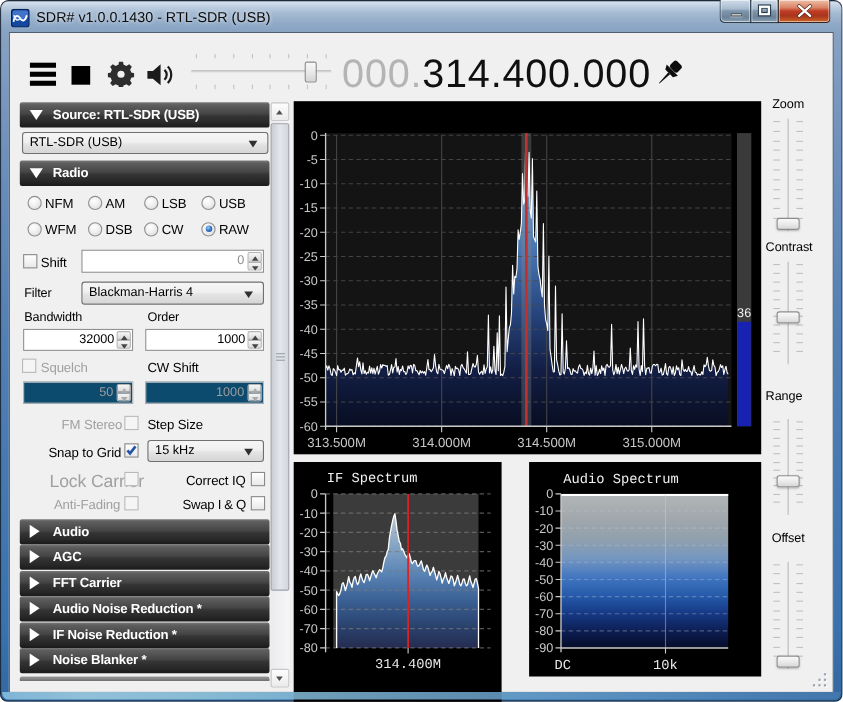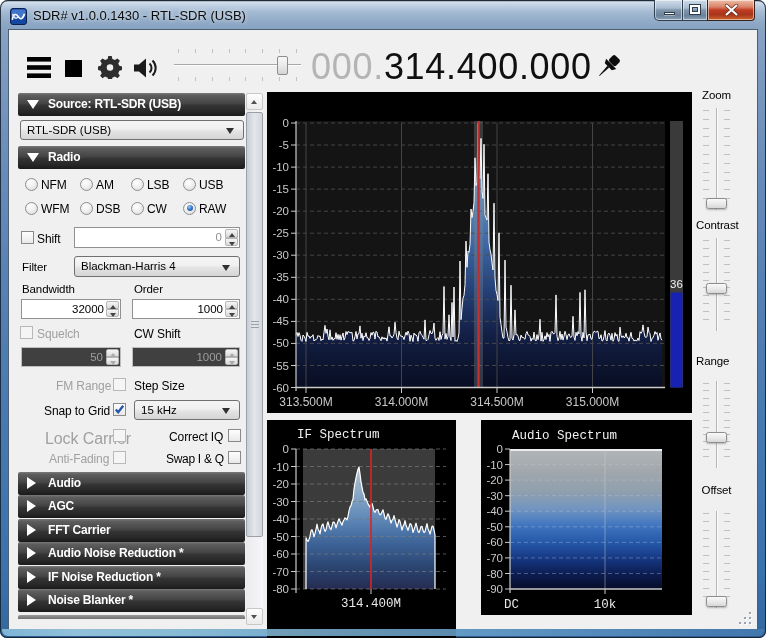--- a/index.html
+++ b/index.html
@@ -16,21 +16,21 @@
  color:#fff;font-size:12px;font-weight:bold;letter-spacing:-0.2px;}
 .hdr span{position:absolute;left:30px;top:4px;}
 .tri-d{position:absolute;left:9px;top:7px;width:0;height:0;border-left:6.5px solid transparent;border-right:6.5px solid transparent;border-top:9px solid #fff;}
 .tri-r{position:absolute;left:9px;top:5px;width:0;height:0;border-top:6px solid transparent;border-bottom:6px solid transparent;border-left:9.5px solid #fff;}
 .combo{position:absolute;border:1px solid #707070;border-radius:3px;
  background:linear-gradient(180deg,#f5f5f5 0%,#f0f0f0 45%,#e4e4e4 55%,#d5d5d5 100%);
  font-size:11.5px;color:#000;}
 .combo:after{content:"";position:absolute;right:9px;top:50%;margin-top:-2px;border-left:4.5px solid transparent;border-right:4.5px solid transparent;border-top:6px solid #303030;}
 .combo span{position:absolute;left:6px;top:3px;}
 .tbox{position:absolute;border:1px solid #919191;background:#fff;font-size:11.5px;color:#000;}
-.tbox.dis2{border-color:#bdbdbd;background:#404040;color:#9d9d9d;}
+.tbox.dis2{border-color:#bdbdbd;background:#0c4a6e;color:#9d9d9d;}
 .tbox .val{position:absolute;right:17px;top:3px;}
 .spin{position:absolute;right:1px;top:1px;width:13px;bottom:1px;}
 .spin .b{position:absolute;left:0;width:13px;height:50%;background:linear-gradient(180deg,#f6f6f6,#e8e8e8 50%,#d8d8d8);border:1px solid #b5b5b5;}
 .spin .b.up{top:0;border-radius:2px 2px 0 0;}
 .spin .b.dn{bottom:0;top:auto;border-radius:0 0 2px 2px;}
 .spin .a-up{position:absolute;left:3px;top:3px;width:0;height:0;border-left:3px solid transparent;border-right:3px solid transparent;border-bottom:4px solid #444;}
 .spin .a-dn{position:absolute;left:3px;top:3px;width:0;height:0;border-left:3px solid transparent;border-right:3px solid transparent;border-top:4px solid #444;}
 .spin.sdis .a-up{border-bottom-color:#aaa;}
 .spin.sdis .a-dn{border-top-color:#aaa;}
 .cb{position:absolute;width:13px;height:13px;border:1px solid #8a8a8a;background:linear-gradient(180deg,#fefefe,#f2f2f2 60%,#e8e8e8);}
@@ -197,21 +197,21 @@
     <span class="val">1000</span>
     <div class="spin sdis">
       <div class="b up">
         <div class="a-up"></div>
       </div>
       <div class="b dn">
         <div class="a-dn"></div>
       </div>
     </div>
   </div>
-<div class="lbl dis" style="left:56px;top:379px;font-size:12px;">FM Range</div>
+<div class="lbl dis" style="left:56px;top:379px;font-size:12px;">FM Stereo</div>
 <div class="cb cdis" style="left:113px;top:378px;"></div>
 <div class="lbl" style="left:134px;top:379px;font-size:12px;">Step Size</div>
 <div class="lbl" style="left:44px;top:404px;font-size:12px;">Snap to Grid</div>
 <div class="cb" style="left:113px;top:403px;">
     <svg width="11" height="11" viewBox="0 0 11 11" style="left:0;top:0">
       <path d="M1.8,5.5 L4.2,8.2 L9.2,1.8" stroke="#2456a8" stroke-width="2.4" fill="none"></path>
     </svg>
   </div>
 <div class="combo" style="left:134px;top:400px;width:106px;height:20px;">
     <span>15 kHz</span>

